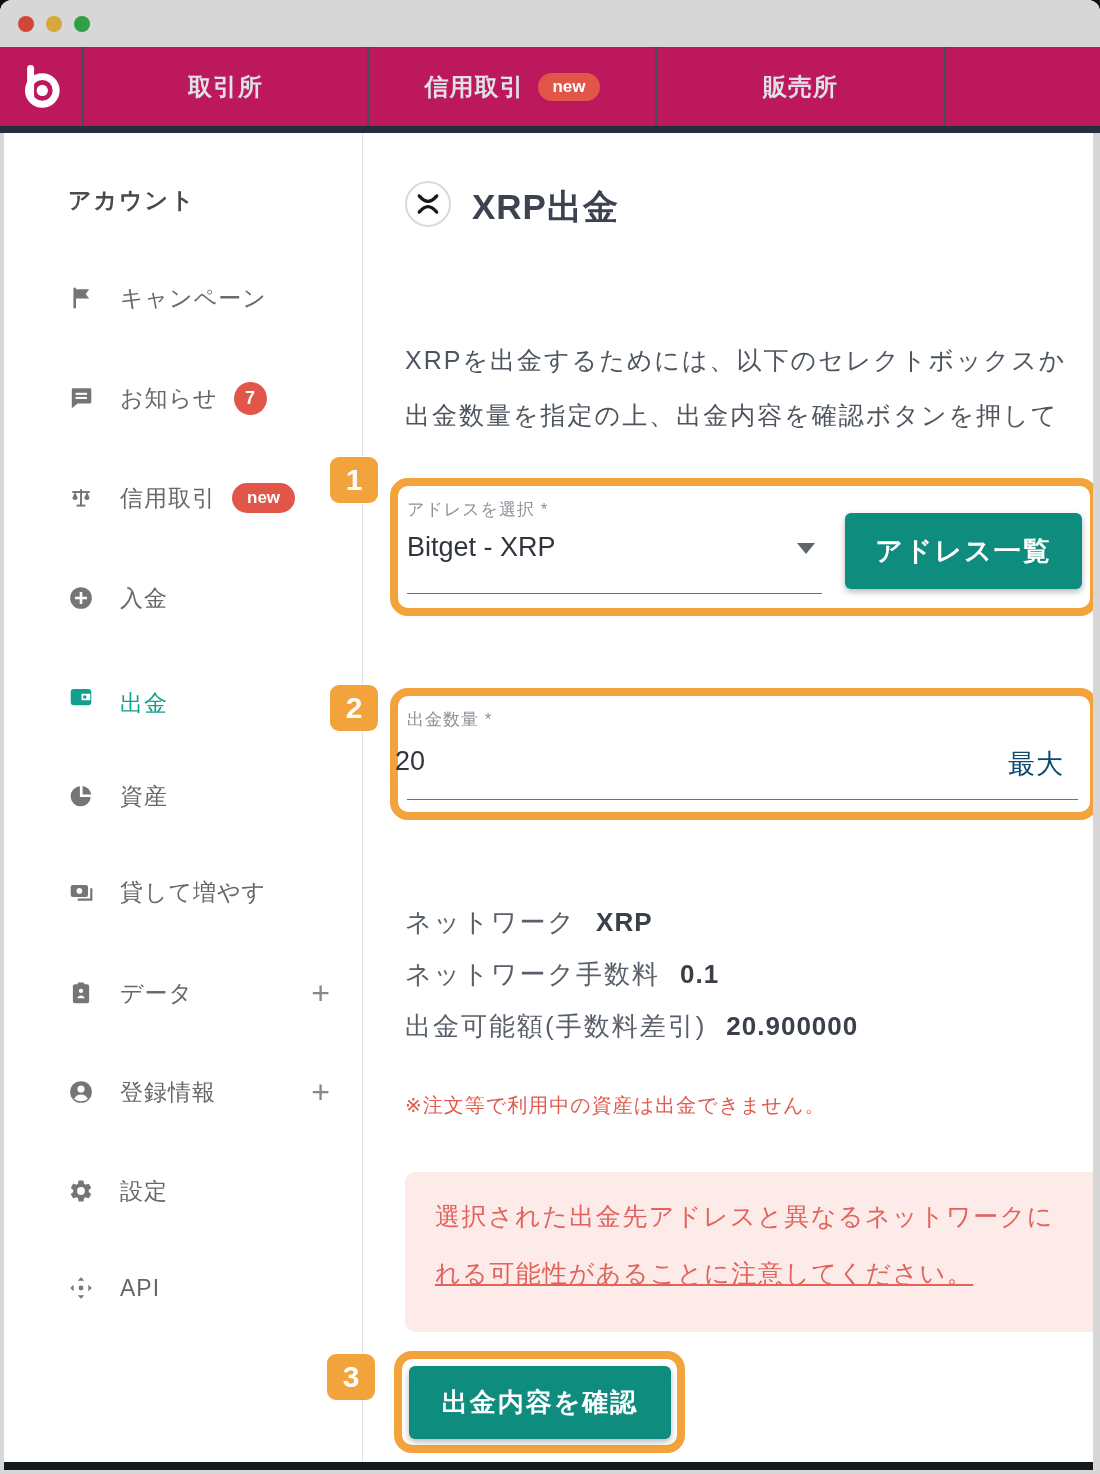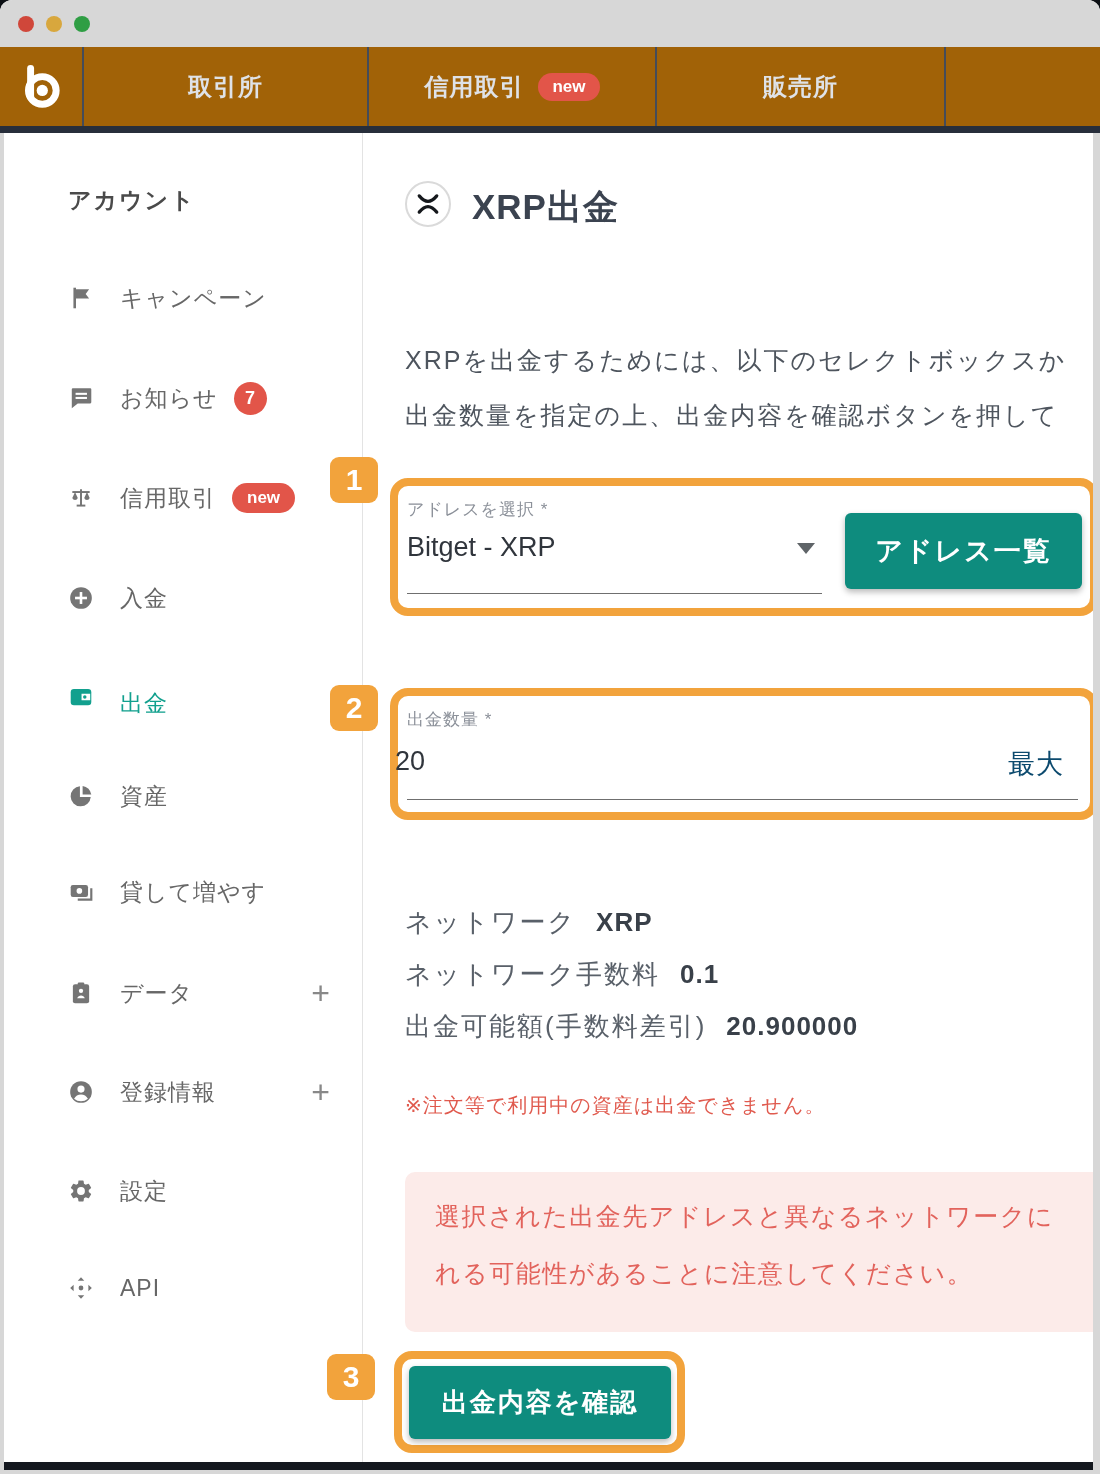--- a/index.html
+++ b/index.html
@@ -4,21 +4,21 @@
 <style>
   html,body{margin:0;padding:0;background:#0c0f14;}
   *{box-sizing:border-box;}
   body{font-family:"Liberation Sans","DejaVu Sans",sans-serif;}
   .window{position:relative;width:1100px;height:1474px;background:#ffffff;
     border-radius:12px 12px 0 0;overflow:hidden;}
   
   .titlebar{position:absolute;left:0;top:0;width:1100px;height:47px;background:#d7d7d7;}
   .dot{position:absolute;top:16px;width:16px;height:16px;border-radius:50%;}
   
-  .nav{position:absolute;left:0;top:47px;width:1100px;height:86px;background:#a16207;
+  .nav{position:absolute;left:0;top:47px;width:1100px;height:86px;background:#be185d;
     border-bottom:7px solid #272e3b;display:flex;align-items:stretch;}
   .nav-logo{width:82px;display:flex;align-items:center;justify-content:center;}
   .nav-tab{display:flex;align-items:center;justify-content:center;color:#dfe2e7;
     font-size:24px;font-weight:bold;border-left:2px solid #454c59;letter-spacing:1px;}
   .nav-tab.t1{width:285px;}
   .nav-tab.t2{width:288px;}
   .nav-tab.t3{width:289px;}
   .nav-end{flex:1;border-left:2px solid #454c59;}
   .new-pill{display:inline-block;margin-left:14px;background:#e25549;color:#fff;
     font-size:17px;font-weight:bold;border-radius:16px;padding:4px 14px;letter-spacing:0;}
@@ -255,21 +255,21 @@
   <div class="net-row" style="top:957px;">
     <span>ネットワーク手数料</span><b>0.1</b>
   </div>
   <div class="net-row" style="top:1009px;">
     <span>出金可能額(手数料差引)</span><b>20.900000</b>
   </div>
   <div class="red-note" style="top:1092px;">※注文等で利用中の資産は出金できません。</div>
 
   <div class="warn-box">
     <div class="warn-line" style="top:28px;">選択された出金先アドレスと異なるネットワークに</div>
-    <div class="warn-line" style="top:85px;">れる可能性があることに注意してください。</div>
+    <div class="warn-line" style="top:85px;text-decoration:underline;">れる可能性があることに注意してください。</div>
   </div>
 
   <div class="hl-box" style="left:394px;top:1351px;width:291px;height:102px;"></div>
   <button class="teal-btn" style="left:409px;top:1366px;width:262px;height:73px;font-size:26px;">出金内容を確認</button>
   <div class="step-badge" style="left:327px;top:1354px;">3</div>
 
   <div class="edge" style="left:0;top:133px;width:4px;height:1341px;"></div>
   <div class="edge" style="left:1093px;top:133px;width:7px;height:1341px;"></div>
   <div class="edge" style="left:0;top:1470px;width:1100px;height:4px;"></div>
   <div class="footerbar"></div>

